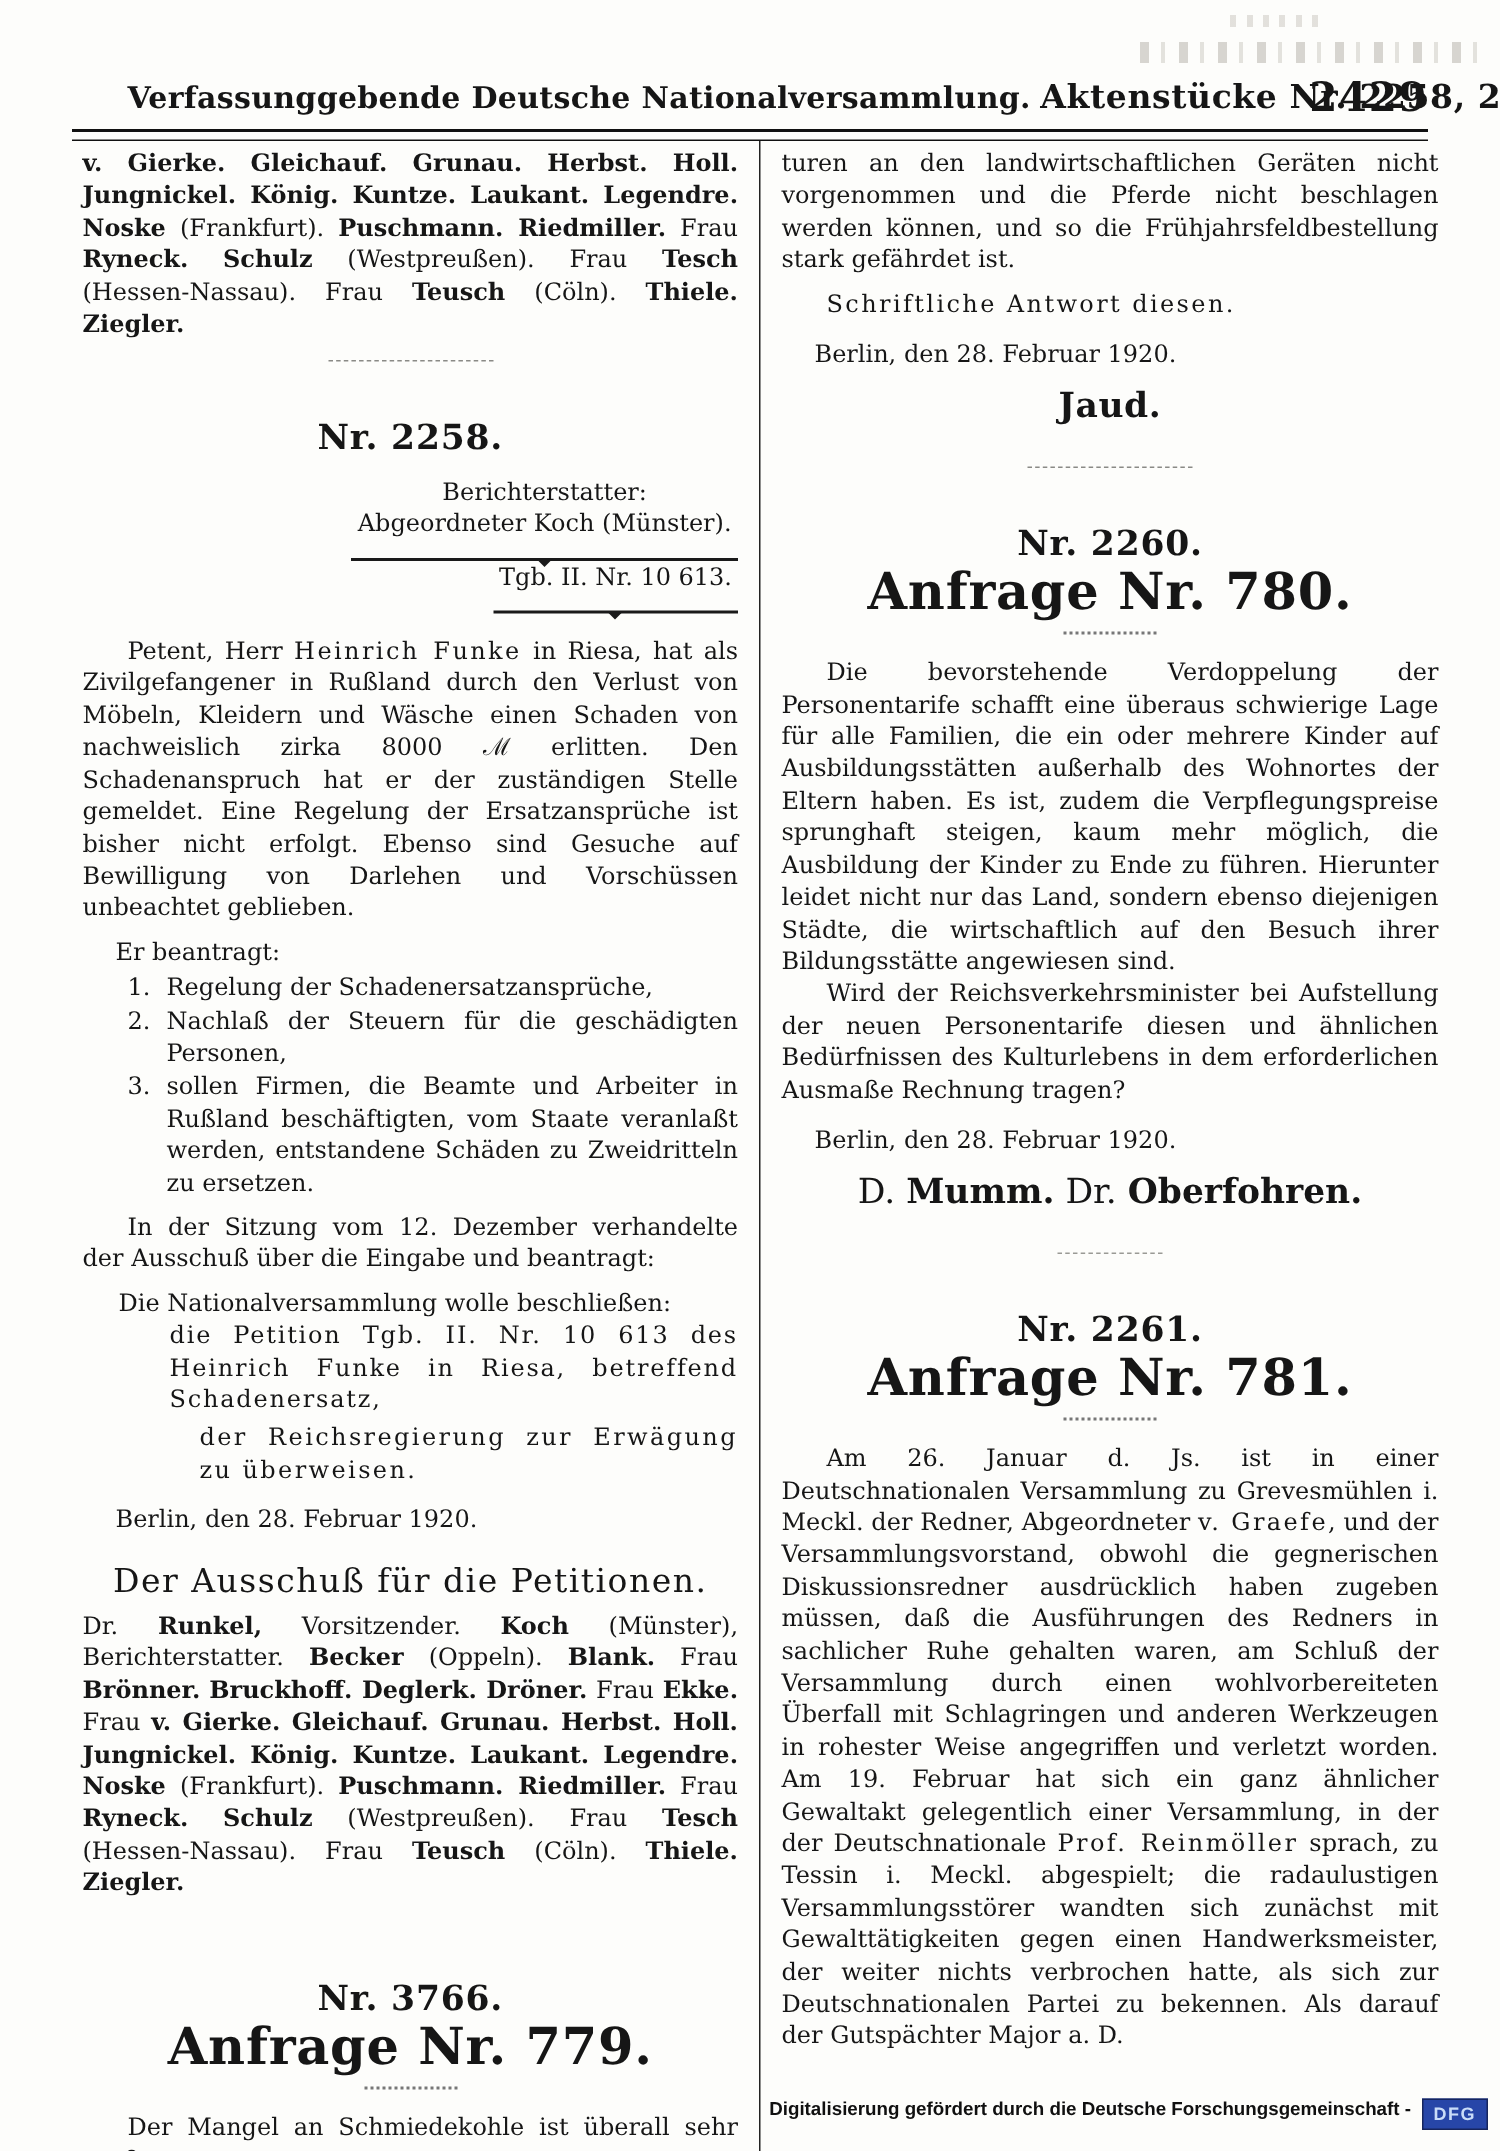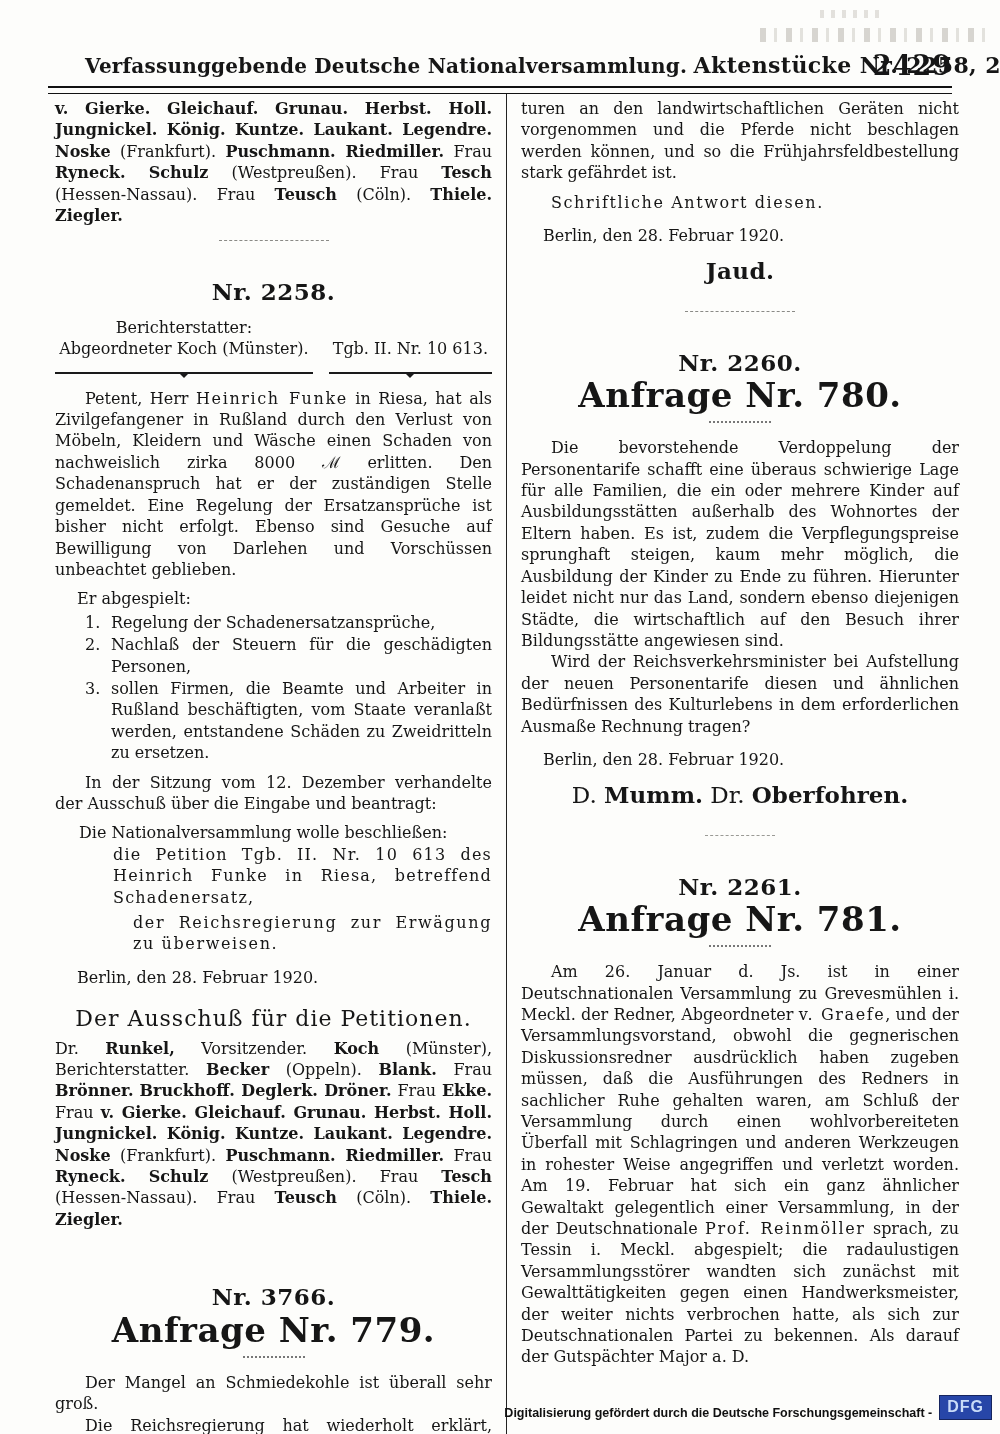--- a/index.html
+++ b/index.html
@@ -39,44 +39,44 @@
   .ind{text-indent:30px;}
   .sep-dash{border:0;border-top:1.5px dashed #8a8a86;width:110px;margin:14px auto 0 auto;}
   .sep-dash.small{width:70px;border-top-color:#9a9a95;}
   .doc-number{text-align:center;font-weight:bold;font-size:23px;letter-spacing:.5px;margin:0;}
   .anfrage-title{text-align:center;font-weight:bold;font-size:34px;letter-spacing:.5px;margin:2px 0 0 0;line-height:40px;}
   .title-underline{border:0;border-top:2px dotted #777;width:62px;margin:6px auto 0 auto;}
   .dateline{margin-top:12px;padding-left:22px;text-align:left;}
   .sig-line{text-align:center;font-size:23px;margin-top:14px;}
   .sig-line .b{font-weight:bold;letter-spacing:.4px;}
   
-  .rapp-row{display:flex;align-items:flex-end;margin-top:14px;}
+  .rapp-row{display:flex;align-items:flex-end;margin-top:14px;flex-direction:column;}
   .rapp-left{width:59%;text-align:center;}
   .rapp-right{width:41%;text-align:right;}
   .brace{display:inline-block;border-bottom:2px solid #1a1a1a;position:relative;padding:0 4px 12px 4px;}
   .brace::after{
     content:"";position:absolute;left:50%;bottom:-6px;margin-left:-5px;
     border-left:5px solid transparent;border-right:5px solid transparent;border-top:5px solid #1a1a1a;
   }
   
   .olist{margin:2px 0 0 0;}
   .olist .li{display:flex;margin-top:1px;}
   .olist .num{width:26px;margin-left:30px;flex:none;}
   .olist .li-text{flex:1;text-align:justify;}
   
   .res-intro{margin-top:8px;padding-left:24px;text-align:left;}
   .res-pet{margin-left:58px;letter-spacing:1.2px;text-align:justify;}
   .res-act{margin-left:78px;letter-spacing:1.6px;text-align:justify;margin-top:0;}
   .committee-hd{text-align:center;font-size:22px;letter-spacing:1px;margin-top:20px;}
   .spaced-line{padding-left:30px;letter-spacing:1.6px;text-align:left;}
   
-  .footer{position:absolute;right:8px;bottom:14px;display:flex;align-items:flex-end;
+  .footer{position:absolute;right:8px;bottom:14px;display:flex;align-items:flex-start;
     font-family:"Liberation Sans", sans-serif;font-size:12.5px;font-weight:bold;color:#101010;}
   .dfg-box{margin-left:7px;background:#2746a8;color:#c9dcf8;padding:2px 7px 3px 7px;
-    font-size:16px;letter-spacing:1px;border:1px solid #16255e;}
+    font-size:12px;letter-spacing:1px;border:1px solid #16255e;}
   .mt4{margin-top:4px;} .mt8{margin-top:8px;} .mt14{margin-top:14px;} .mt28{margin-top:28px;} .mt40{margin-top:40px;} .mt56{margin-top:56px;}
 </style>
 </head>
 <body>
 
 <div class="page">
 
   <div class="scan-noise"></div>
   <div class="scan-noise2"></div>
 
@@ -104,21 +104,21 @@
           <div>Berichterstatter:</div>
           <span class="brace">Abgeordneter Koch (Münster).</span>
         </div>
         <div class="rapp-right">
           <span class="brace">Tgb. II. Nr. 10 613.</span>
         </div>
       </div>
 
       <p class="ind mt14"><span>Petent, Herr </span><span style="letter-spacing: 1.6px;">Heinrich Funke</span><span> in Riesa, hat als Zivilgefangener in Rußland durch den Verlust von Möbeln, Kleidern und Wäsche einen Schaden von nachweislich zirka 8000 ℳ erlitten. Den Schadenanspruch hat er der zuständigen Stelle gemeldet. Eine Regelung der Ersatzansprüche ist bisher nicht erfolgt. Ebenso sind Gesuche auf Bewilligung von Darlehen und Vorschüssen unbeachtet geblieben.</span></p>
 
-      <p class="mt8" style="padding-left:22px;text-align:left;">Er abgespielt:</p>
+      <p class="mt8" style="padding-left:22px;text-align:left;">Er beantragt:</p>
 
       <div class="olist">
         <div class="li">
           <span class="num">1.</span>
           <span class="li-text">Regelung der Schadenersatzansprüche,</span>
         </div>
         <div class="li">
           <span class="num">2.</span>
           <span class="li-text">Nachlaß der Steuern für die geschädigten Personen,</span>
         </div>

